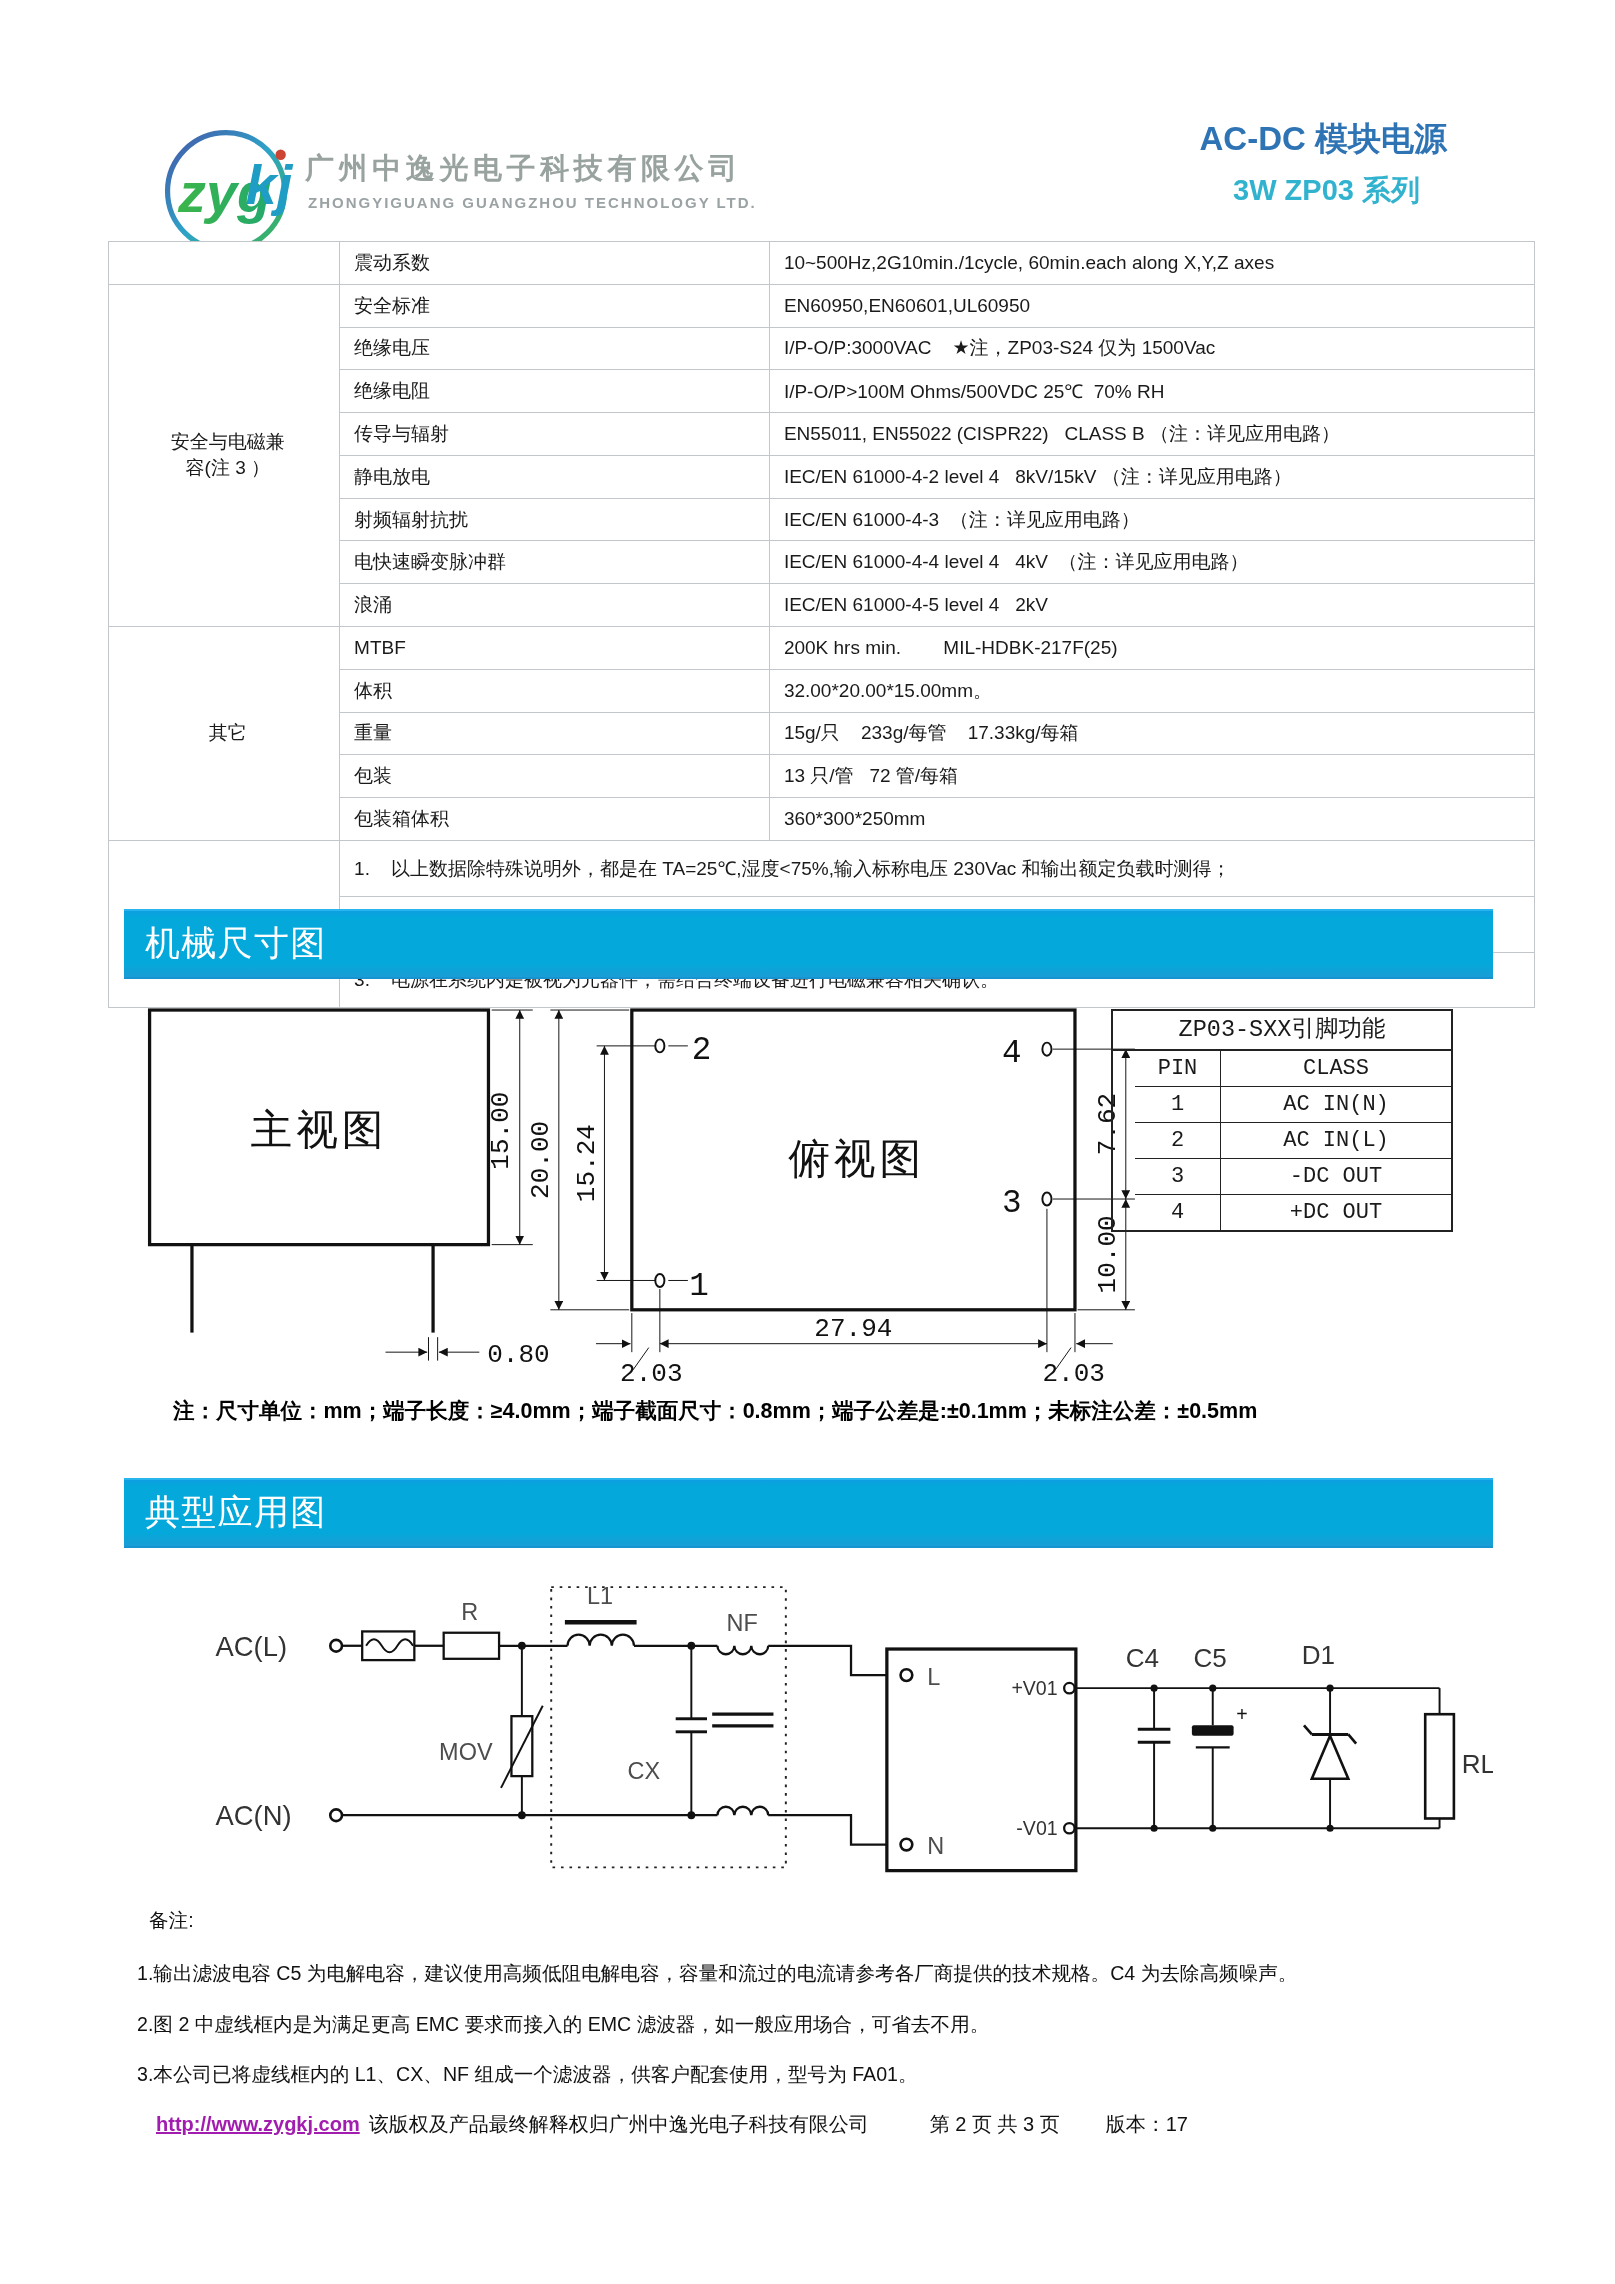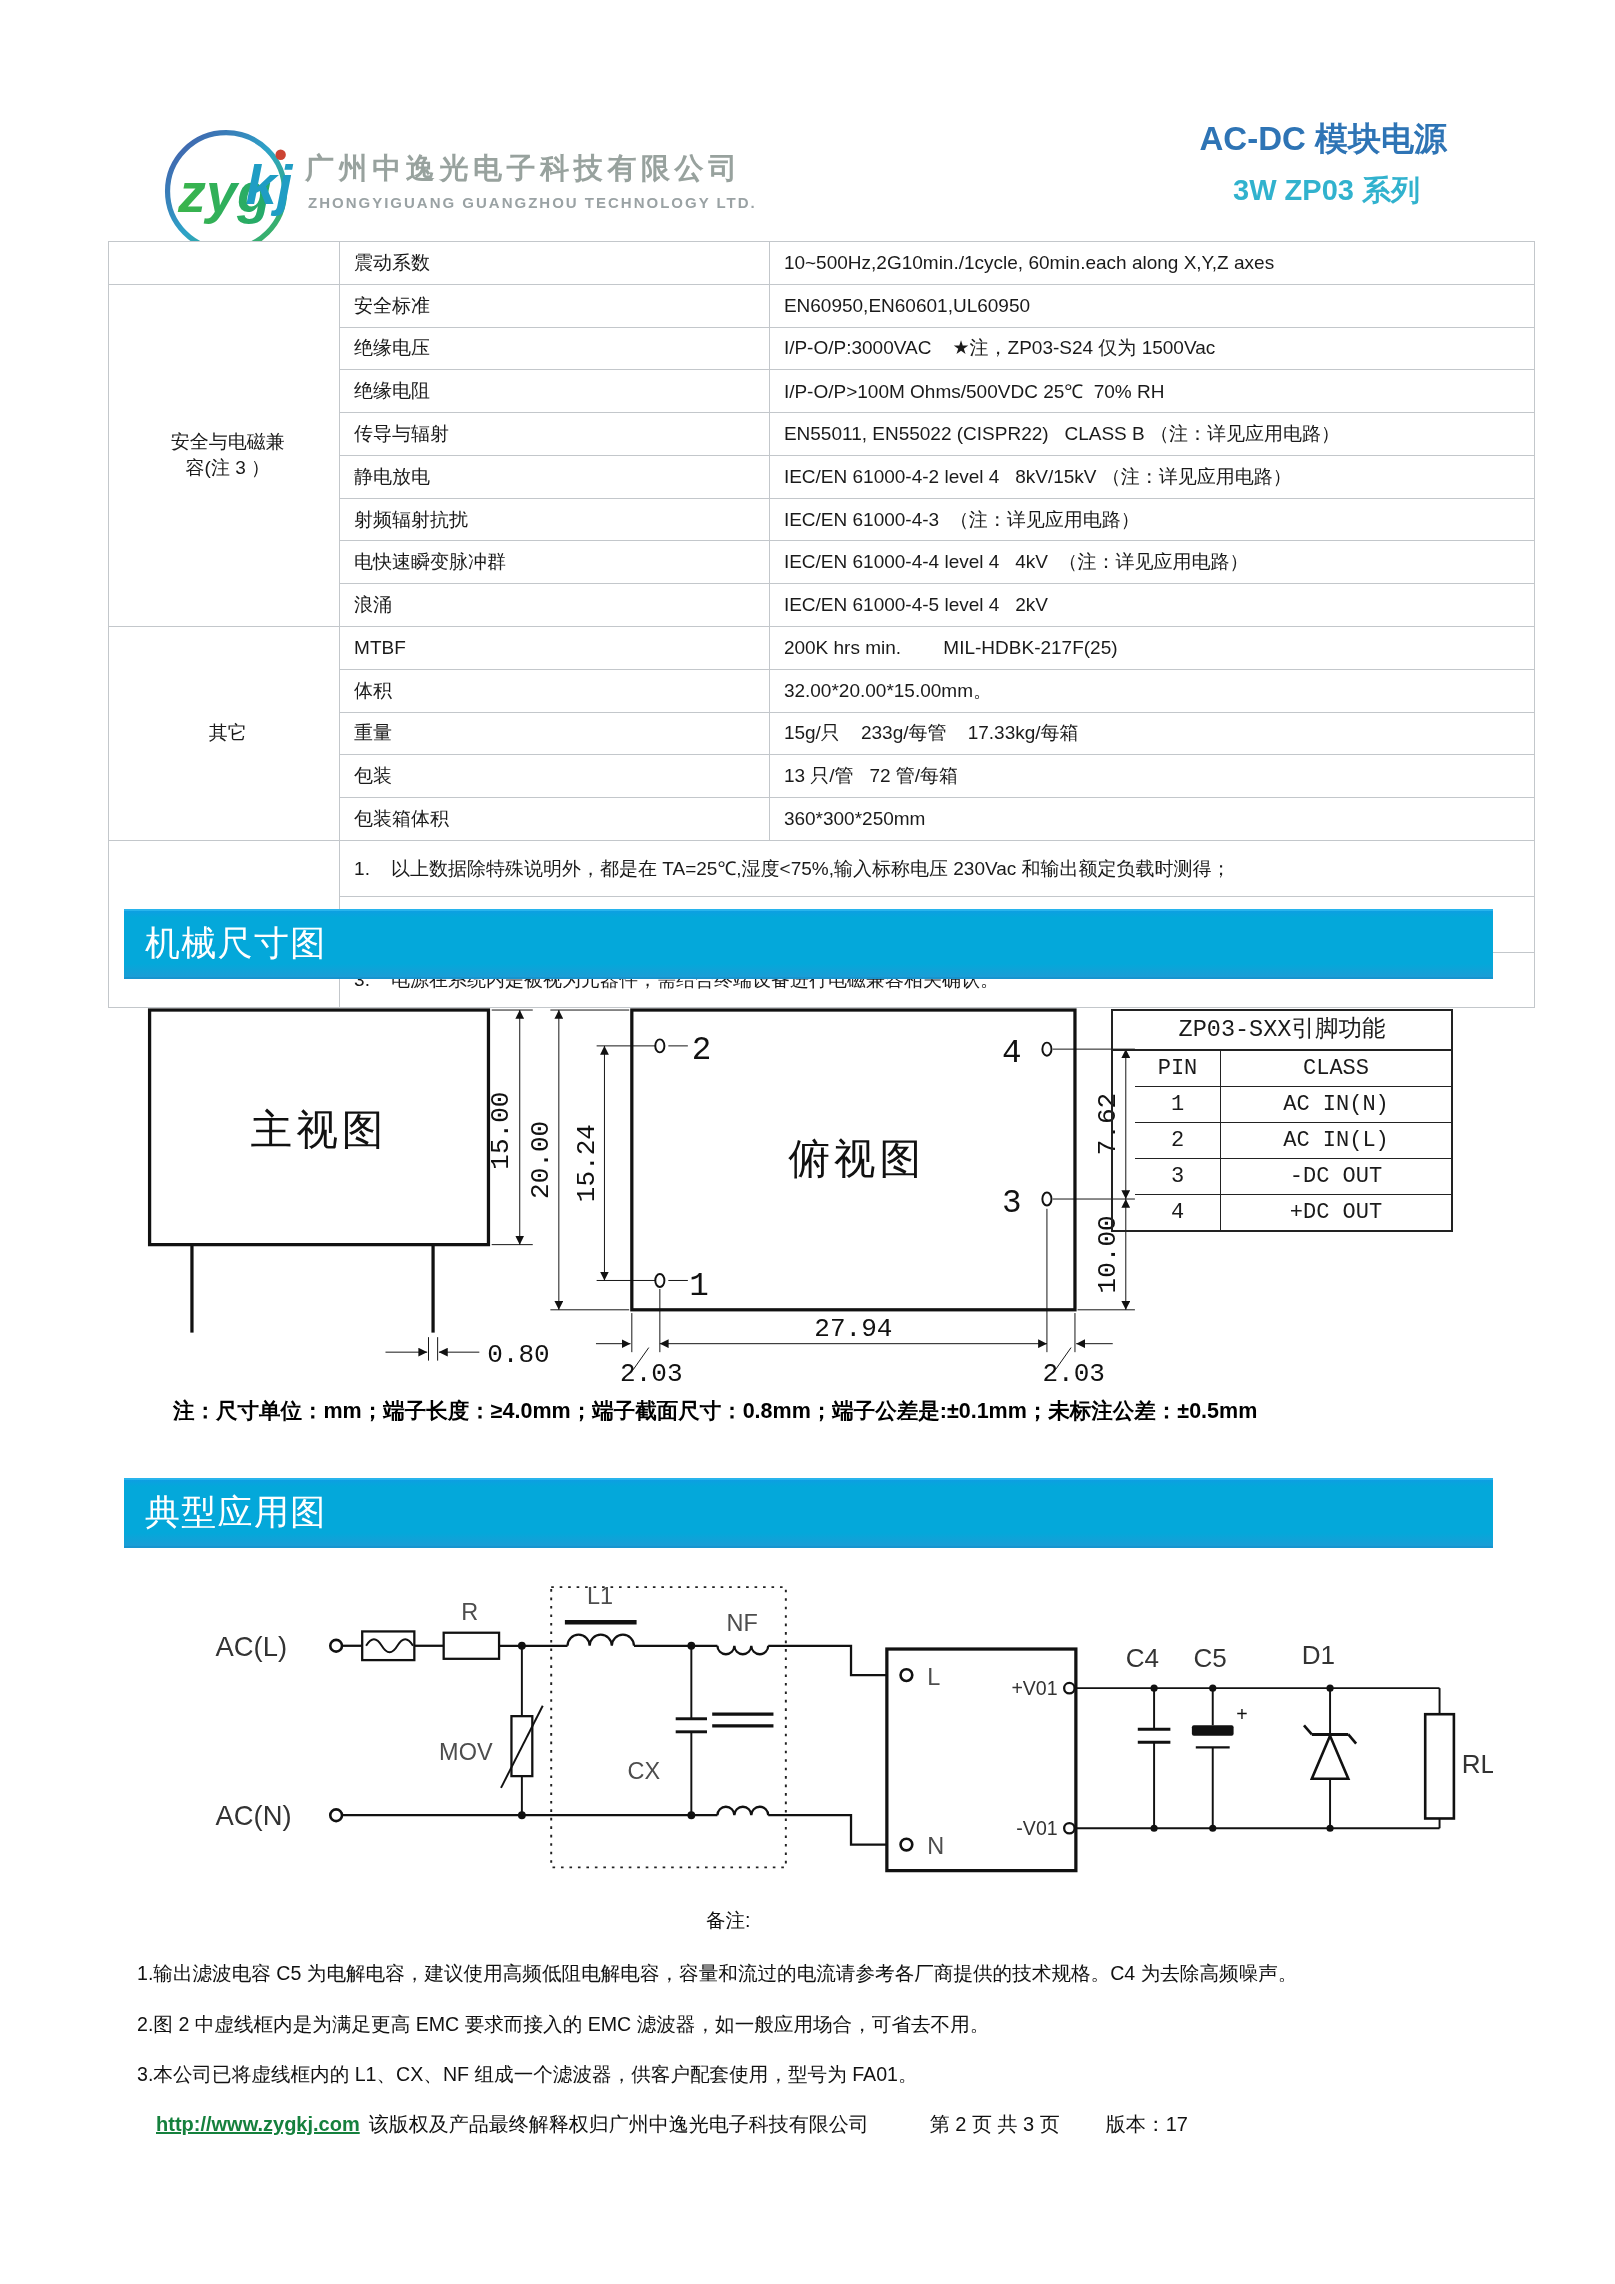--- a/index.html
+++ b/index.html
@@ -54,26 +54,26 @@
 
   .mech-note{position:absolute;left:173px;top:1396px;font-size:21.5px;font-weight:bold;color:#000;}
 
   
   .circ-svg{position:absolute;left:196px;top:1561px;}
   .ctxt{font-size:42px;fill:#333;}
   .clab{font-size:36px;fill:#4d4d4d;}
   .cbig{font-size:40px;fill:#333;}
 
   .remarks{position:absolute;left:137px;top:1907px;font-size:19.6px;color:#111;}
-  .remarks .rt{margin-left:22px;margin-bottom:26px;text-align:center;}
+  .remarks .rt{margin-left:12px;margin-bottom:26px;}
   .remarks .rl{margin-bottom:23.5px;white-space:pre-wrap;}
 
   
   .footer{position:absolute;left:156px;top:2111px;font-size:20px;color:#111;}
-  .footer a{color:#15803d;text-decoration:underline;font-weight:bold;}
+  .footer a{color:#a21caf;text-decoration:underline;font-weight:bold;}
   .footer .cpy{margin-left:9px;}
   .footer .pg{margin-left:61px;}
   .footer .ver{margin-left:46px;}
 </style>
 </head>
 <body>
 
 <div class="page">
 
   <svg class="logo-svg" width="150" height="143" viewBox="0 0 230 220">

